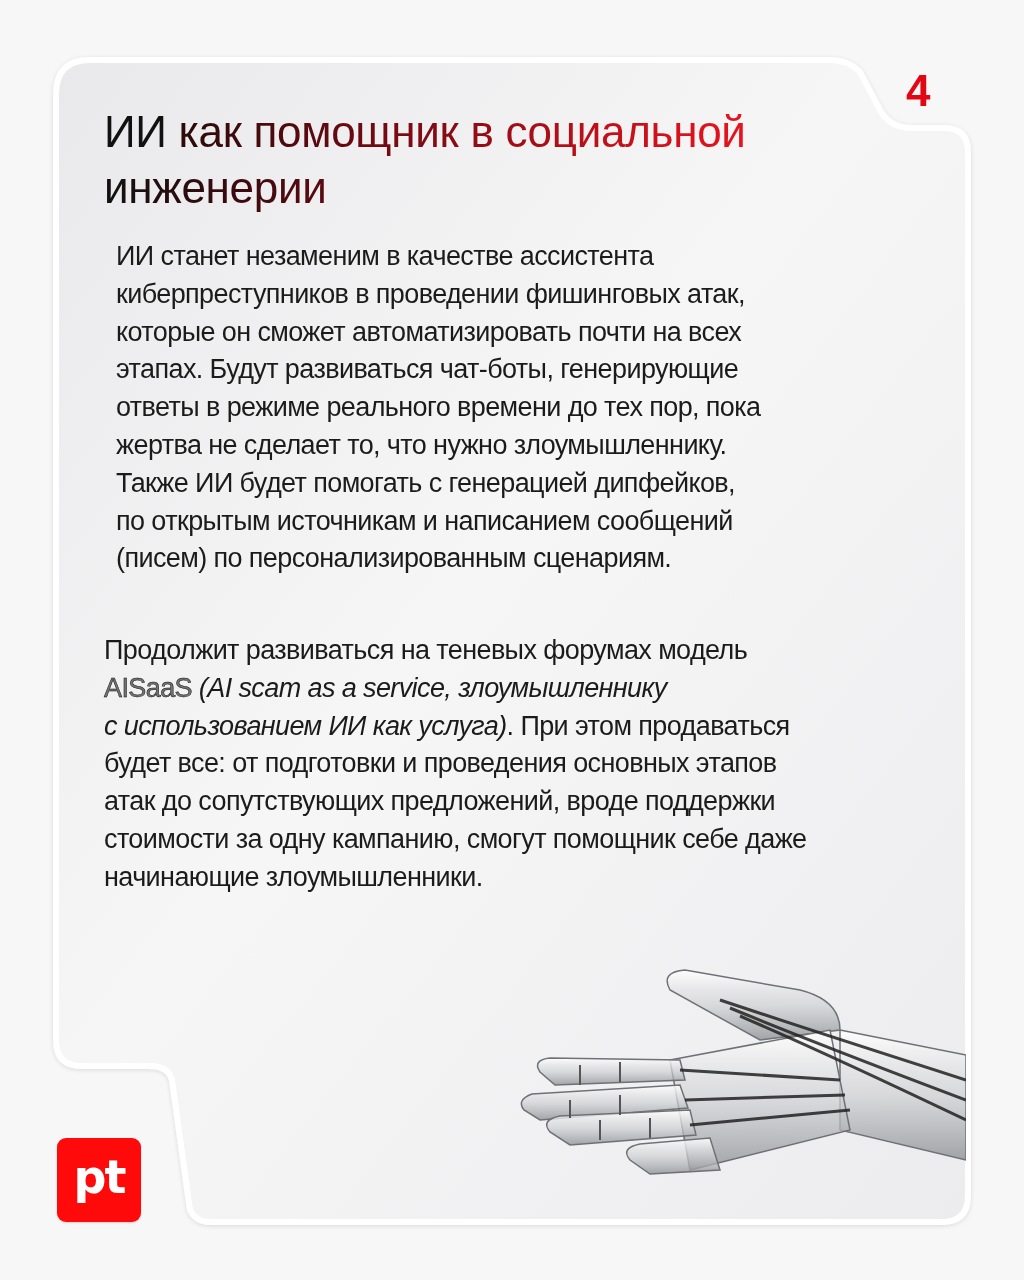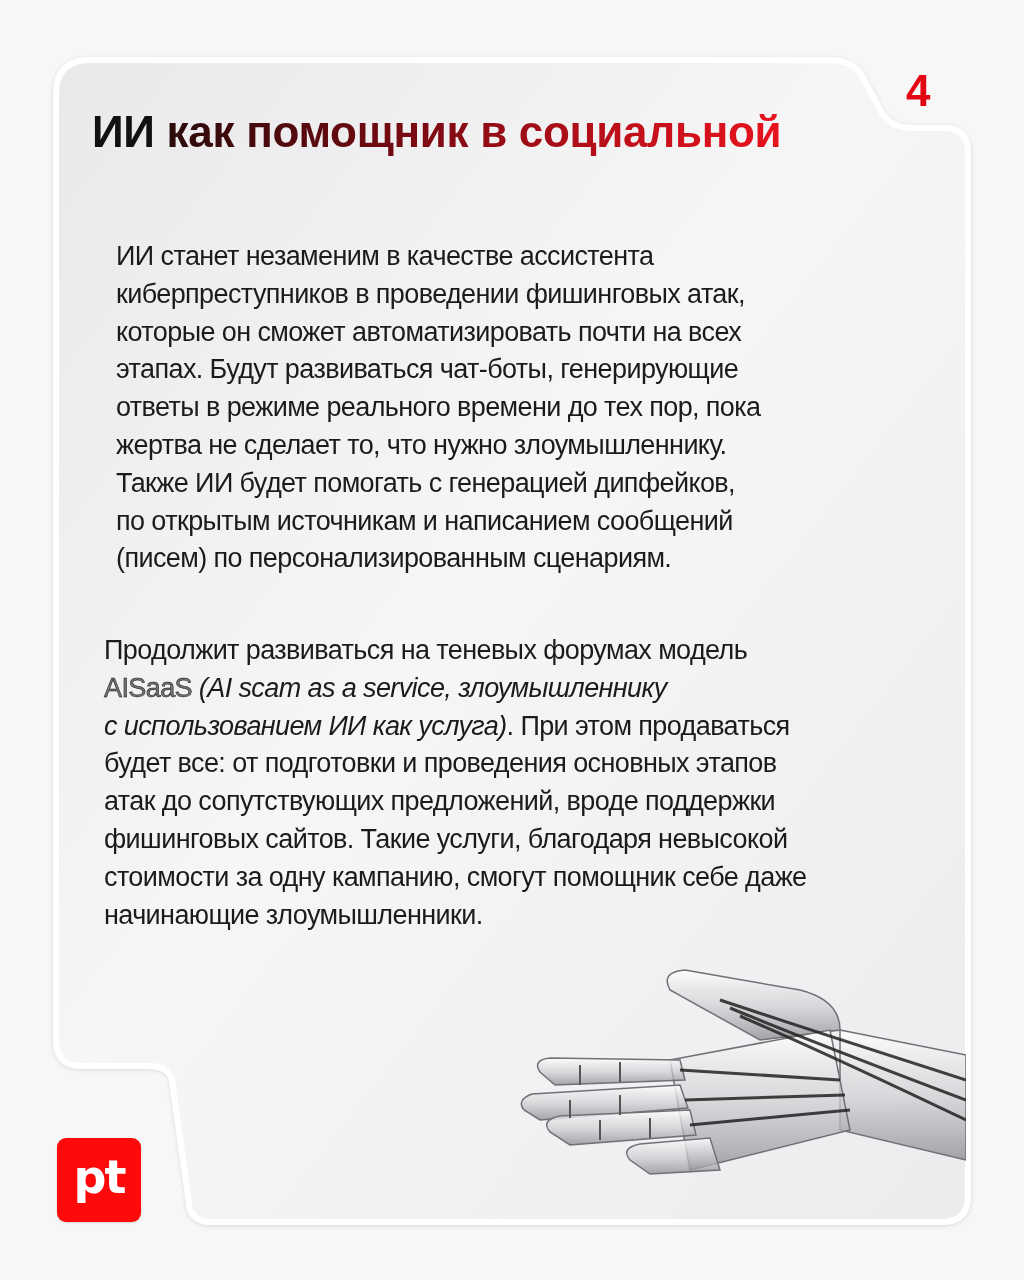--- a/index.html
+++ b/index.html
@@ -10,22 +10,22 @@
       position: relative;
     }
     .card-shape { position: absolute; left: 0; top: 0; }
     .page-number {
       position: absolute; left: 906px; top: 66px;
       font-size: 44px; font-weight: bold; color: #e30613;
       font-family: "Liberation Sans", sans-serif;
       letter-spacing: 0;
     }
     .title {
-      position: absolute; left: 92px; top: 104px; width: 760px;
-      font-size: 44px; line-height: 56px; font-weight: bold;
+      position: absolute; left: 104px; top: 104px; width: 760px;
+      font-size: 44px; line-height: 56px; font-weight: normal;
       margin: 0;
       letter-spacing: -0.3px;
     }
     .title .t1 { color: #111; }
     .title .t2 {
       background: linear-gradient(90deg, #2a0a0a 0%, #7a0a12 40%, #c0101a 75%, #e8131e 100%);
       -webkit-background-clip: text; background-clip: text; color: transparent;
     }
     .title .t3 {
       background: linear-gradient(90deg, #111 0%, #3a0a0e 60%, #5a0a10 100%);
@@ -84,41 +84,41 @@
            Q 56 1066 56 1040
            L 56 94
            Q 56 60 90 60 Z" fill="url(#cardGrad)" stroke="#ffffff" stroke-width="6" filter="url(#sh)"></path>
 </svg>
 
 <div class="page-number">4</div>
 
 <h1 class="title">
   <span class="t1">ИИ</span>
   <span class="t2">как помощник в социальной</span><br>
+  <span class="t3">инженерии</span>
 </h1>
 
 <p class="body-text p1">
   <span class="line">ИИ станет незаменим в качестве ассистента</span>
   <span class="line">киберпреступников в проведении фишинговых атак,</span>
   <span class="line">которые он сможет автоматизировать почти на всех</span>
   <span class="line">этапах. Будут развиваться чат-боты, генерирующие</span>
   <span class="line">ответы в режиме реального времени до тех пор, пока</span>
   <span class="line">жертва не сделает то, что нужно злоумышленнику.</span>
   <span class="line">Также ИИ будет помогать с генерацией дипфейков,</span>
   <span class="line">по открытым источникам и написанием сообщений</span>
   <span class="line">(писем) по персонализированным сценариям.</span>
 </p>
 
 <p class="body-text p2">
   <span class="line">Продолжит развиваться на теневых форумах модель</span>
   <span class="line"><span class="bold">AISaaS</span><span class="ital"> (AI scam as a service, злоумышленнику</span></span>
   <span class="line"><span class="ital">с использованием ИИ как услуга)</span><span>. При этом продаваться</span></span>
   <span class="line">будет все: от подготовки и проведения основных этапов</span>
   <span class="line">атак до сопутствующих предложений, вроде поддержки</span>
-  <span class="line">фишинговых сайтов. Такие услуги, благодаря невысокой</span>
   <span class="line">стоимости за одну кампанию, смогут помощник себе даже</span>
   <span class="line">начинающие злоумышленники.</span>
 </p>
 
 <svg class="hand" viewBox="0 0 456 220">
   <defs>
     <linearGradient id="glass" x1="0" y1="0" x2="0" y2="1">
       <stop offset="0" stop-color="#ffffff" stop-opacity="0.9"></stop>
       <stop offset="0.5" stop-color="#cfd0d3" stop-opacity="0.7"></stop>
       <stop offset="1" stop-color="#8e9095" stop-opacity="0.8"></stop>

